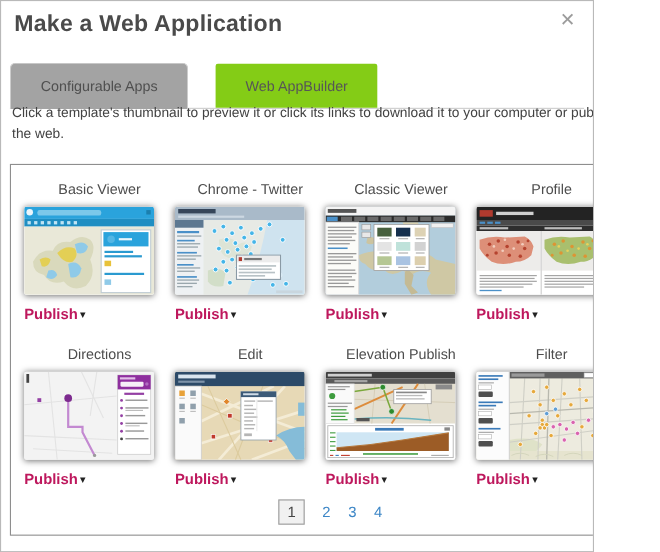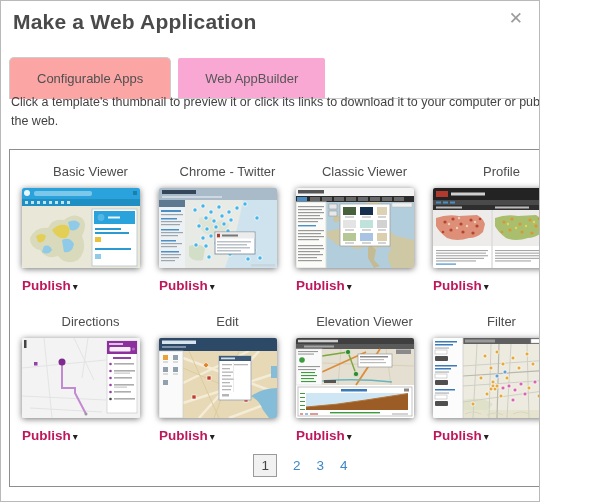--- a/index.html
+++ b/index.html
@@ -2,22 +2,22 @@
 <html><head>
 <meta charset="utf-8">
 <style>
   html,body{margin:0;padding:0;background:#fff;}
   .dialog{width:540px;height:502px;border:1px solid #b9b9b9;background:#fff;position:relative;
     font-family:"Liberation Sans","DejaVu Sans",sans-serif;box-sizing:border-box;overflow:hidden;}
   .dialog-title{position:absolute;left:12px;top:9px;font-size:21px;font-weight:bold;color:#4a4a4a;letter-spacing:.2px;}
   .close-btn{position:absolute;right:16px;top:9px;font-size:17px;color:#9c9c9c;cursor:pointer;line-height:1;}
   .tabs{position:absolute;left:8px;right:8px;top:55px;height:42px;border-bottom:1px solid #ccc;display:flex;align-items:flex-end;}
   .tab{box-sizing:border-box;display:flex;align-items:center;justify-content:center;font-size:13px;color:#565656;padding:0 27px;cursor:pointer;white-space:nowrap;}
-  .tab.active{background:#fca5a5;border:1px solid #ccc;border-bottom:none;border-radius:5px 5px 0 0;margin-bottom:-1px;height:42px;color:#4f4f4f;}
-  .tab.inactive{background:#f9a8d4;margin-left:7px;border-radius:2px 2px 0 0;height:40px;}
+  .tab.active{background:#a3a3a3;border:1px solid #ccc;border-bottom:none;border-radius:5px 5px 0 0;margin-bottom:-1px;height:42px;color:#4f4f4f;}
+  .tab.inactive{background:#84cc16;margin-left:25px;border-radius:2px 2px 0 0;height:40px;}
   .description{position:absolute;left:10px;top:92px;width:580px;font-size:12.5px;color:#424242;line-height:1.5;}
   .panel{position:absolute;left:8px;top:148px;width:583px;height:338px;border:1px solid #8e8e8e;box-sizing:border-box;padding:12px 0 0 12px;}
   .grid{display:grid;grid-template-columns:repeat(4,137px);}
   .card{height:150px;text-align:center;}
   .card-title{font-size:13px;color:#4d4d4d;margin:2px 0 9px;}
   .thumb{width:118px;height:80px;border-radius:2px;box-shadow:0 1px 6px rgba(0,0,0,.55);display:block;cursor:pointer;background:#fff;}
   .publish-row{margin-top:10px;display:flex;align-items:center;gap:2px;}
   .publish-link{font-size:13.5px;font-weight:bold;color:#be185d;text-decoration:none;cursor:pointer;}
   .publish-arrow{font-size:10px;color:#222;margin-top:2px;}
   .pagination{position:absolute;bottom:9px;left:0;right:0;display:flex;justify-content:center;align-items:center;gap:16px;font-size:13.5px;}
@@ -419,21 +419,21 @@
             </g>
           <line x1="74.5" y1="25" x2="74.5" y2="54" stroke="#ddd" stroke-width=".6"></line>
         </svg>
         <div class="publish-row">
           <a class="publish-link">Publish</a>
           <span class="publish-arrow">▾</span>
         </div>
       </div>
 
       <div class="card">
-        <div class="card-title">Elevation Viewer</div>
+        <div class="card-title">Elevation Publish</div>
         <svg class="thumb" viewBox="0 0 118 80" preserveAspectRatio="none">
           <rect width="118" height="80" fill="#fff"></rect>
           <rect width="118" height="6" fill="#3f3f3f"></rect>
             <rect x="2" y="1.8" width="40" height="2.5" fill="#cfcfcf"></rect>
           <rect y="6" width="118" height="5" fill="#5a5a5a"></rect>
             <rect x="8" y="7.5" width="30" height="2" fill="#a5a5a5"></rect>
           <rect x="26" y="11" width="92" height="36" fill="#e4dfd0"></rect>
           <g stroke="#d3cbb4" stroke-width=".8">
               <line x1="26" y1="25" x2="118" y2="28"></line>
               <line x1="45" y1="11" x2="42" y2="47"></line>

